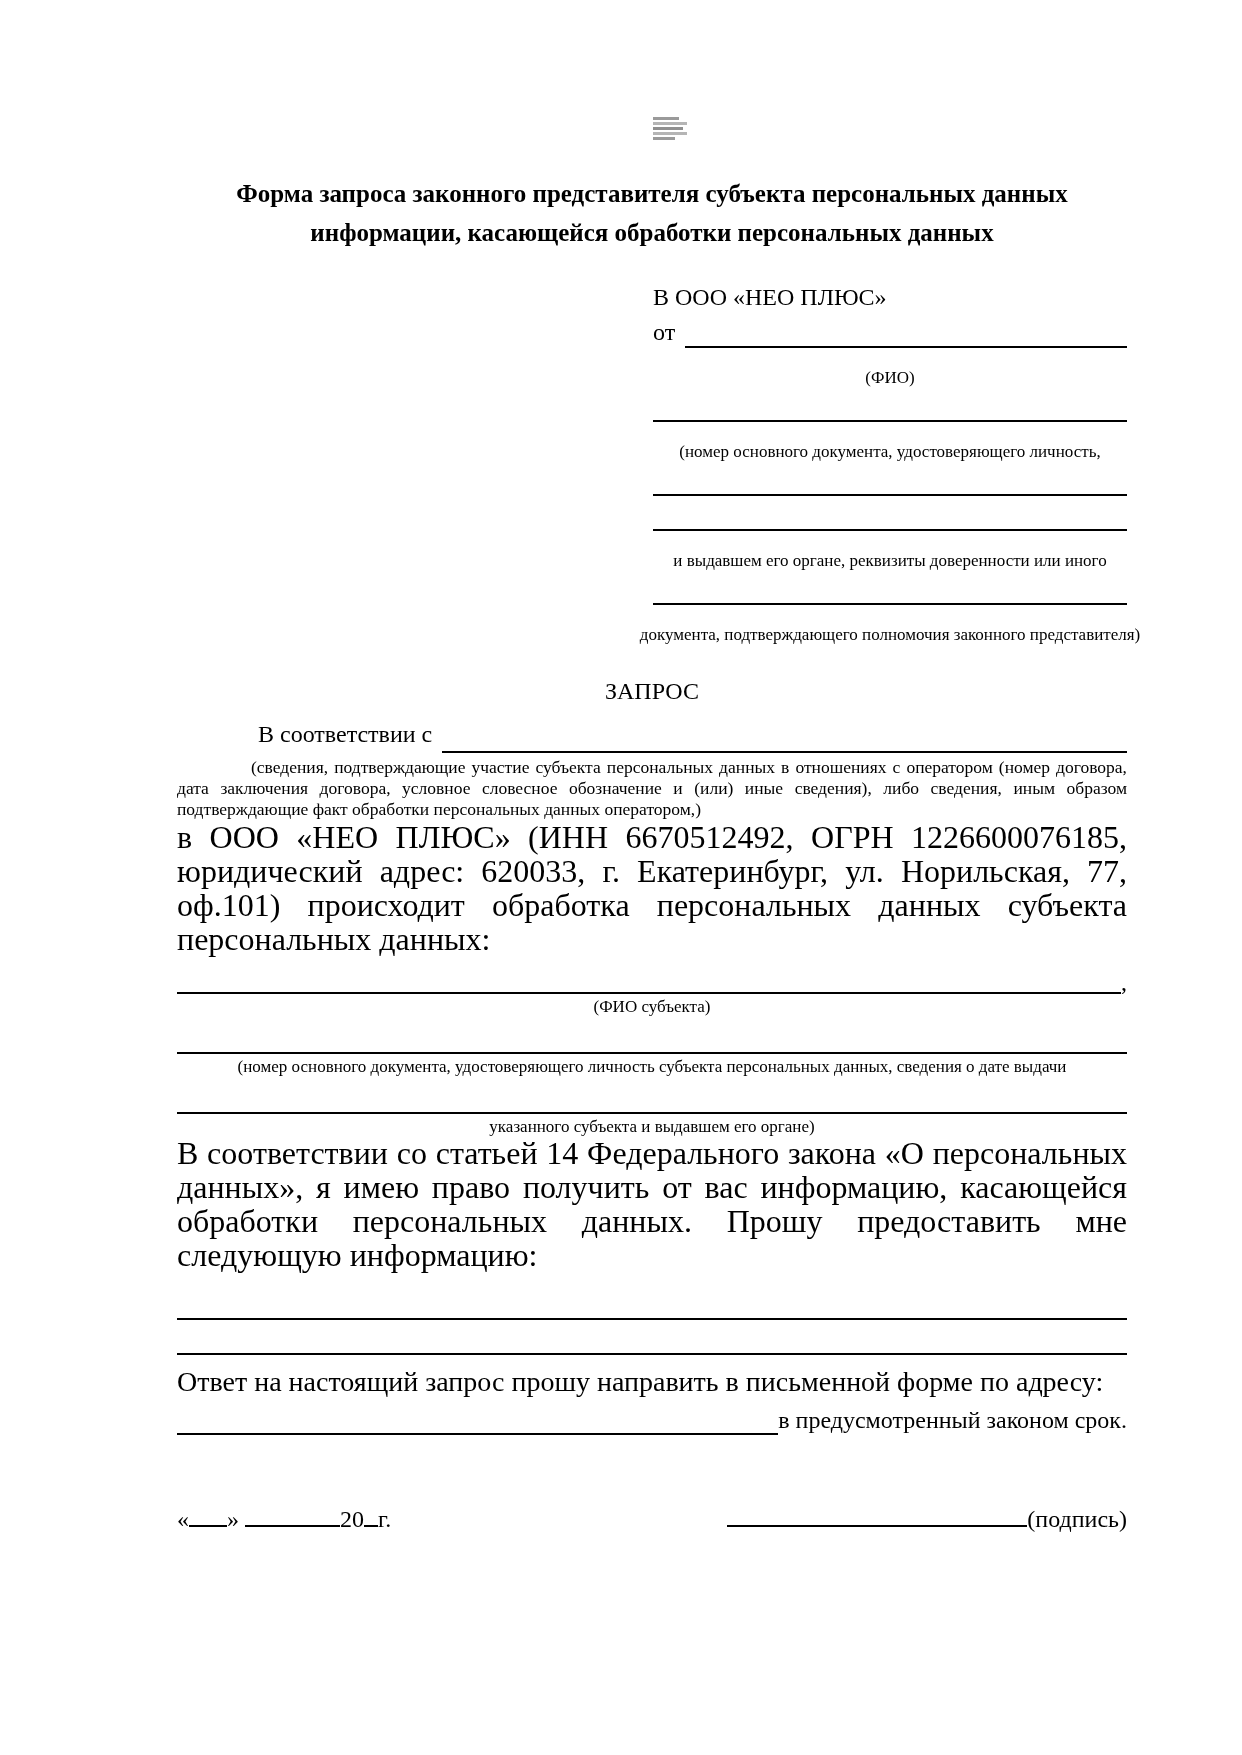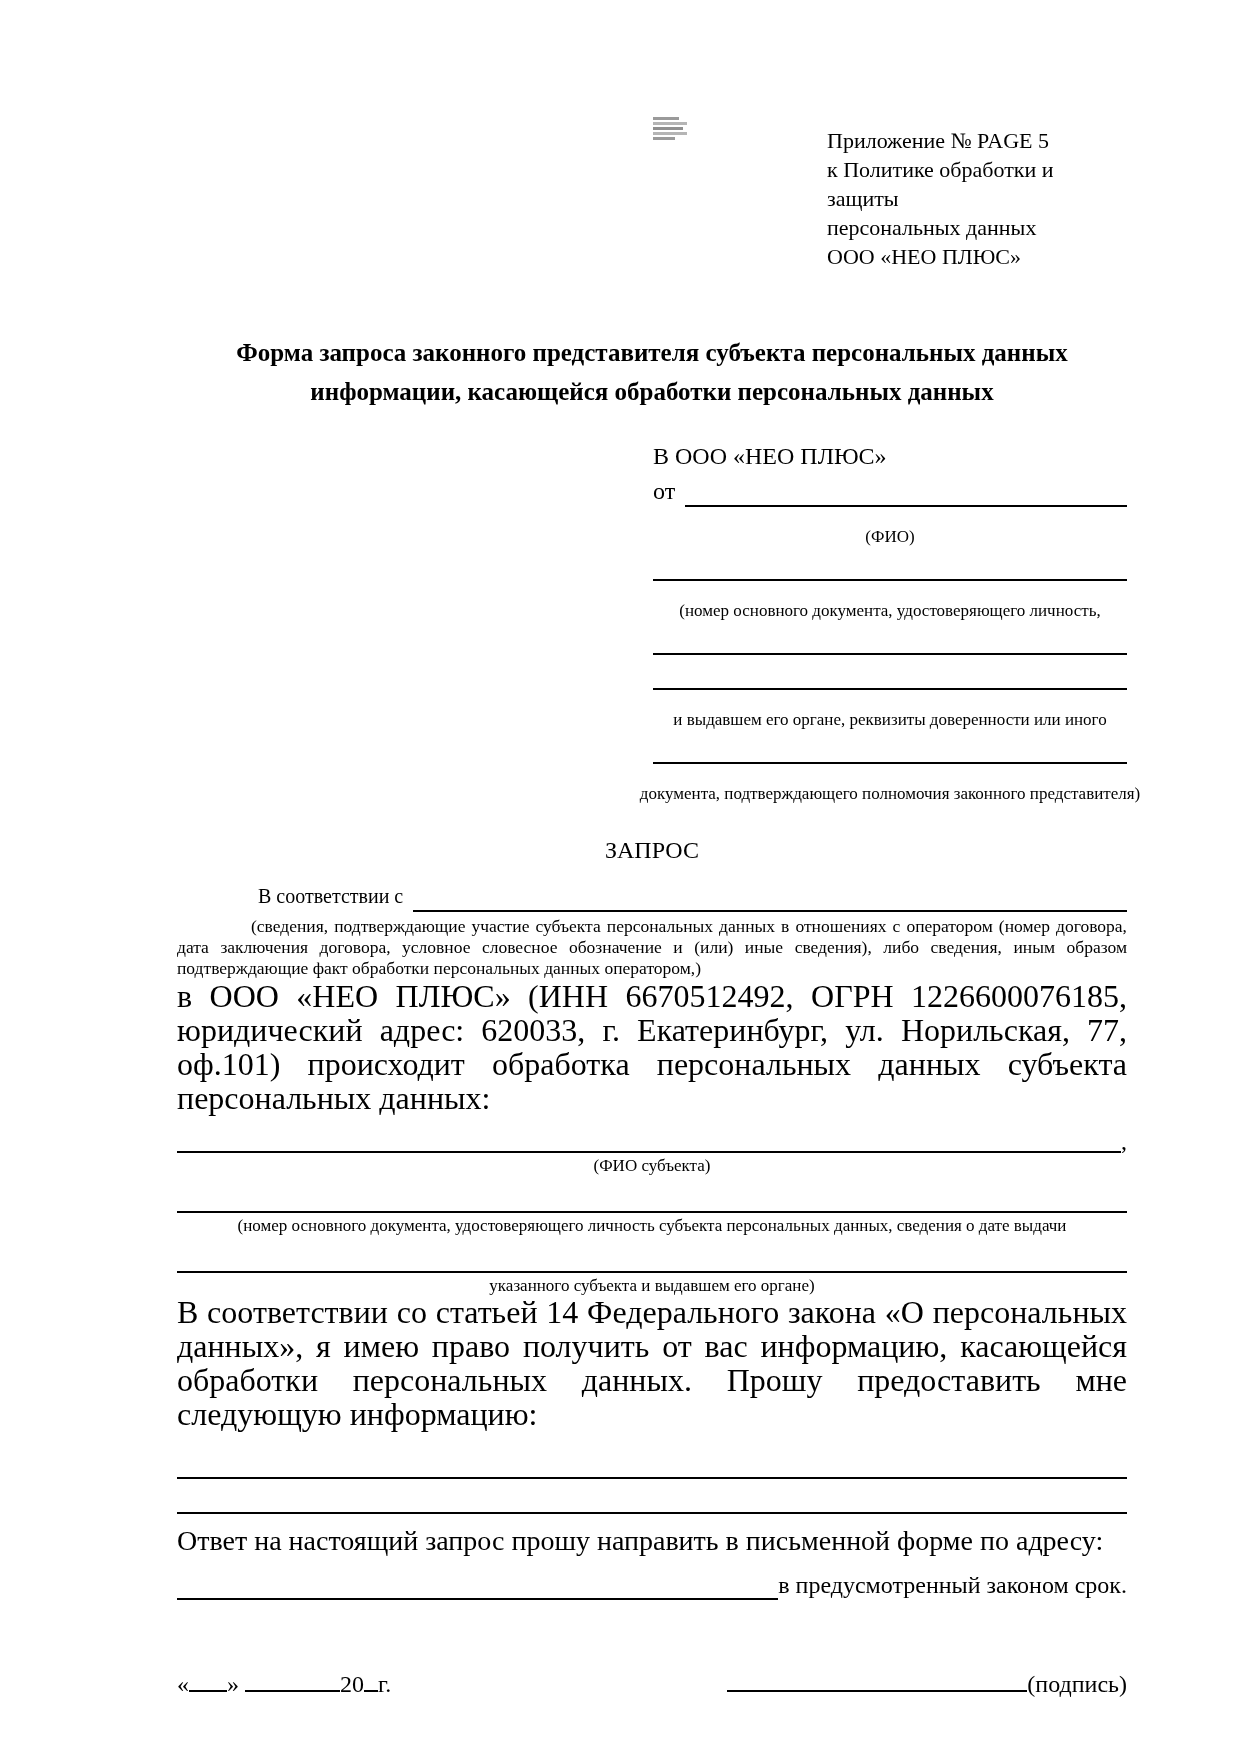--- a/index.html
+++ b/index.html
@@ -29,59 +29,53 @@
 
   .addr { margin-left:476px; width:474px; margin-top:30px; font-size:24px; }
   .addr .to { line-height:30px; }
   .from-row { display:flex; align-items:center; margin-top:4px; }
   .from-row .blank { flex:1; margin-left:10px; border-bottom:2px solid #000; height:30px; }
   .cap { font-size:17px; line-height:19px; text-align:center; padding-top:20px; white-space:nowrap; }
   .addr .cap { margin:0 -30px; }
   .field .blank { height:33px; border-bottom:2px solid #000; }
 
   .zapros { text-align:center; font-size:24px; margin-top:34px; }
-  .intro-row { display:flex; align-items:center; margin-top:16px; font-size:20px; }
+  .intro-row { display:flex; align-items:flex-start; margin-top:16px; font-size:24px; }
   .intro-row .lbl { padding-left:81px; white-space:nowrap; }
   .intro-row .blank { flex:1; margin-left:10px; border-bottom:2px solid #000; height:30px; }
 
   .fineprint { font-size:17.5px; line-height:21px; text-align:justify; text-indent:74px; margin-top:4px; }
   .para { font-size:32px; line-height:34px; text-align:justify; margin-top:0; }
 
   .subject-row { display:flex; align-items:flex-end; font-size:24px; margin-top:2px; }
   .subject-row .blank { flex:1; border-bottom:2px solid #000; height:34px; }
   .subject-row .comma { line-height:24px; }
   .wide-cap { font-size:17px; line-height:19px; text-align:center; padding-top:3px; white-space:nowrap; }
   .gap-field .blank { height:36px; border-bottom:2px solid #000; }
 
   .answer-blank { border-bottom:2px solid #000; }
   .answer-blank.first { height:30px; margin-top:16px; }
   .answer-blank.second { height:33px; }
   .answer1 { text-align:left; font-size:28px; line-height:30px; margin-top:12px; }
-  .answer2 { display:flex; align-items:flex-end; font-size:24px; margin-top:12px; }
+  .answer2 { display:flex; align-items:flex-end; font-size:24px; margin-top:6px; }
   .answer2 .blank { flex:1; border-bottom:2px solid #000; height:30px; }
   .answer2 .txt { white-space:nowrap; line-height:30px; }
 
   .footer-row { display:flex; justify-content:space-between; align-items:flex-end; margin-top:66px; font-size:24px; }
   .b { display:inline-block; border-bottom:2px solid #000; height:24px; vertical-align:baseline; }
   .w35 { width:38px; } .w95 { width:95px; } .w14 { width:14px; } .w300 { width:300px; }
   .footer-left, .footer-right { white-space:nowrap; }
 </style>
 </head>
 <body>
 
 <div class="page">
 
   <div class="fieldcode"></div>
 
-  <div class="hdr">
-    <div>Приложение №  PAGE 5</div>
-    <div>к Политике обработки и защиты</div>
-    <div>персональных данных</div>
-    <div>ООО «НЕО ПЛЮС»</div>
-  </div>
 
   <div class="title">
     <div>Форма запроса законного представителя субъекта персональных данных</div>
     <div>информации, касающейся обработки персональных данных</div>
   </div>
 
   <div class="addr">
     <div class="to">В ООО «НЕО ПЛЮС»</div>
     <div class="from-row">
       <span>от</span>

